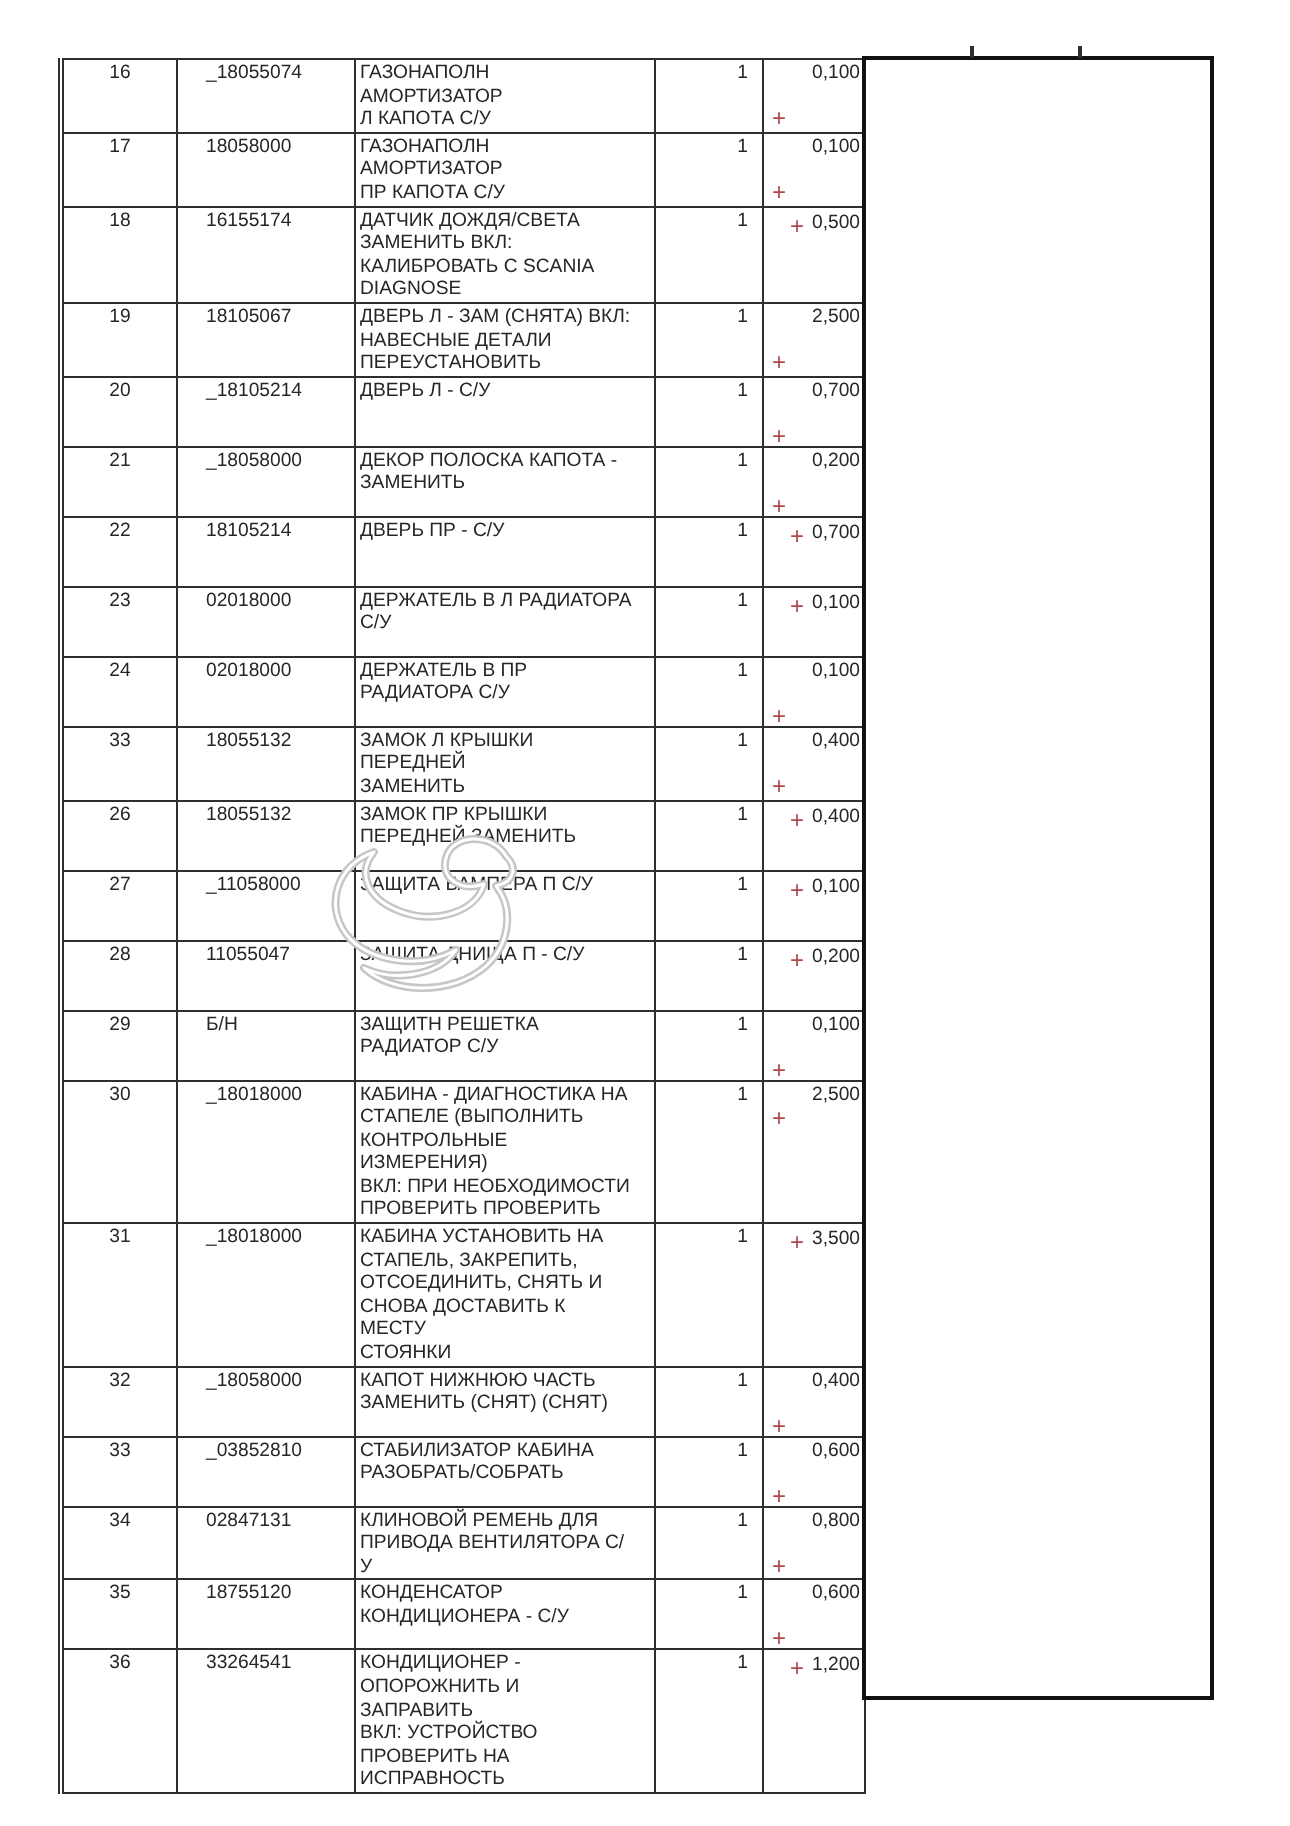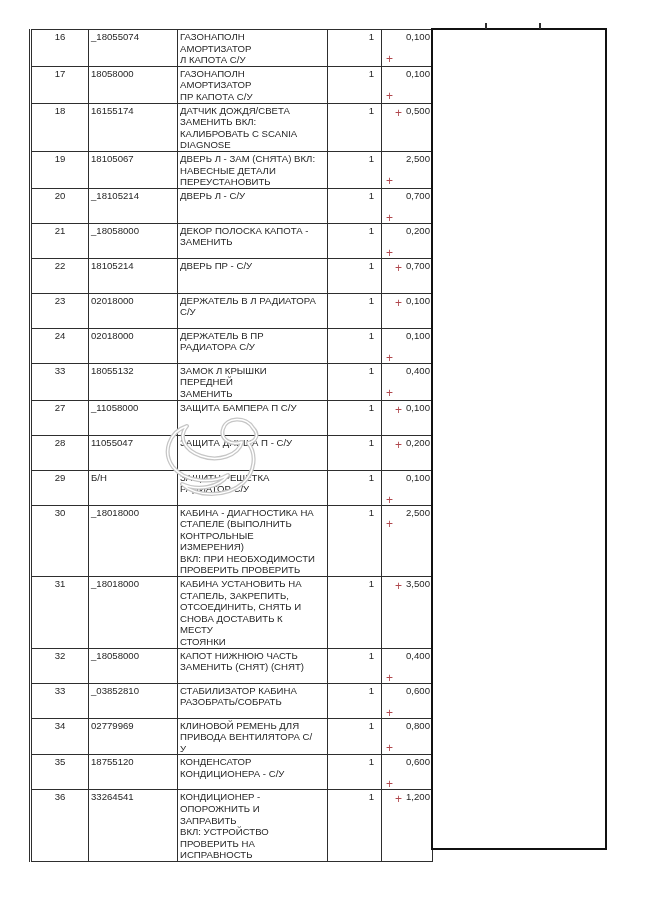--- a/index.html
+++ b/index.html
@@ -12,21 +12,21 @@
     border-collapse:collapse;table-layout:fixed;width:402px;
     border-left:3px double #2e2e2e;
   }
   .c-num{width:58px}.c-code{width:89px}.c-desc{width:150px}.c-qty{width:54px}.c-hours{width:51px}
   td{
     border:1px solid #2e2e2e;vertical-align:top;
     font-size:9.6px;line-height:11.6px;padding:1px 0 0 0;overflow:hidden;
   }
   tr{height:35px;}
   .t-num{text-align:center;}
-  .t-code{padding-left:2px;}
+  .t-code{padding-left:14px;}
   .t-desc{padding-left:2px;padding-right:11px;white-space:pre-line;}
   .t-qty{text-align:right;padding-right:7px;}
   .t-hours{text-align:right;padding-right:2px;position:relative;}
   .plus{
     color:var(--accent,#b0484e);font-size:12px;line-height:10px;font-weight:400;
   }
   .plus-line3{position:absolute;left:4px;top:24px;}
   .plus-line2{position:absolute;left:4px;top:13px;}
   .plus-inline{position:relative;top:3px;margin-right:4px;display:inline-block;}
   .right-panel{
@@ -153,20 +153,28 @@
 
   <tr>
     <td class="t-num">33</td>
     <td class="t-code">18055132</td>
     <td class="t-desc">ЗАМОК Л КРЫШКИ ПЕРЕДНЕЙ
 ЗАМЕНИТЬ</td>
     <td class="t-qty">1</td>
     <td class="t-hours"><span class="plus plus-line3">+</span><span class="val">0,400</span></td>
   </tr>
 
+  <tr>
+    <td class="t-num">26</td>
+    <td class="t-code">18055132</td>
+    <td class="t-desc">ЗАМОК ПР КРЫШКИ
+ПЕРЕДНЕЙ ЗАМЕНИТЬ</td>
+    <td class="t-qty">1</td>
+    <td class="t-hours"><span class="plus plus-inline">+</span><span class="val">0,400</span></td>
+  </tr>
 
   <tr>
     <td class="t-num">27</td>
     <td class="t-code">_11058000</td>
     <td class="t-desc">ЗАЩИТА БАМПЕРА П С/У</td>
     <td class="t-qty">1</td>
     <td class="t-hours"><span class="plus plus-inline">+</span><span class="val">0,100</span></td>
   </tr>
 
   <tr>
@@ -223,21 +231,21 @@
     <td class="t-num">33</td>
     <td class="t-code">_03852810</td>
     <td class="t-desc">СТАБИЛИЗАТОР КАБИНА
 РАЗОБРАТЬ/СОБРАТЬ</td>
     <td class="t-qty">1</td>
     <td class="t-hours"><span class="plus plus-line3">+</span><span class="val">0,600</span></td>
   </tr>
 
   <tr>
     <td class="t-num">34</td>
-    <td class="t-code">02779969</td>
+    <td class="t-code">02847131</td>
     <td class="t-desc">КЛИНОВОЙ РЕМЕНЬ ДЛЯ
 ПРИВОДА ВЕНТИЛЯТОРА С/У</td>
     <td class="t-qty">1</td>
     <td class="t-hours"><span class="plus plus-line3">+</span><span class="val">0,800</span></td>
   </tr>
 
   <tr>
     <td class="t-num">35</td>
     <td class="t-code">18755120</td>
     <td class="t-desc">КОНДЕНСАТОР

